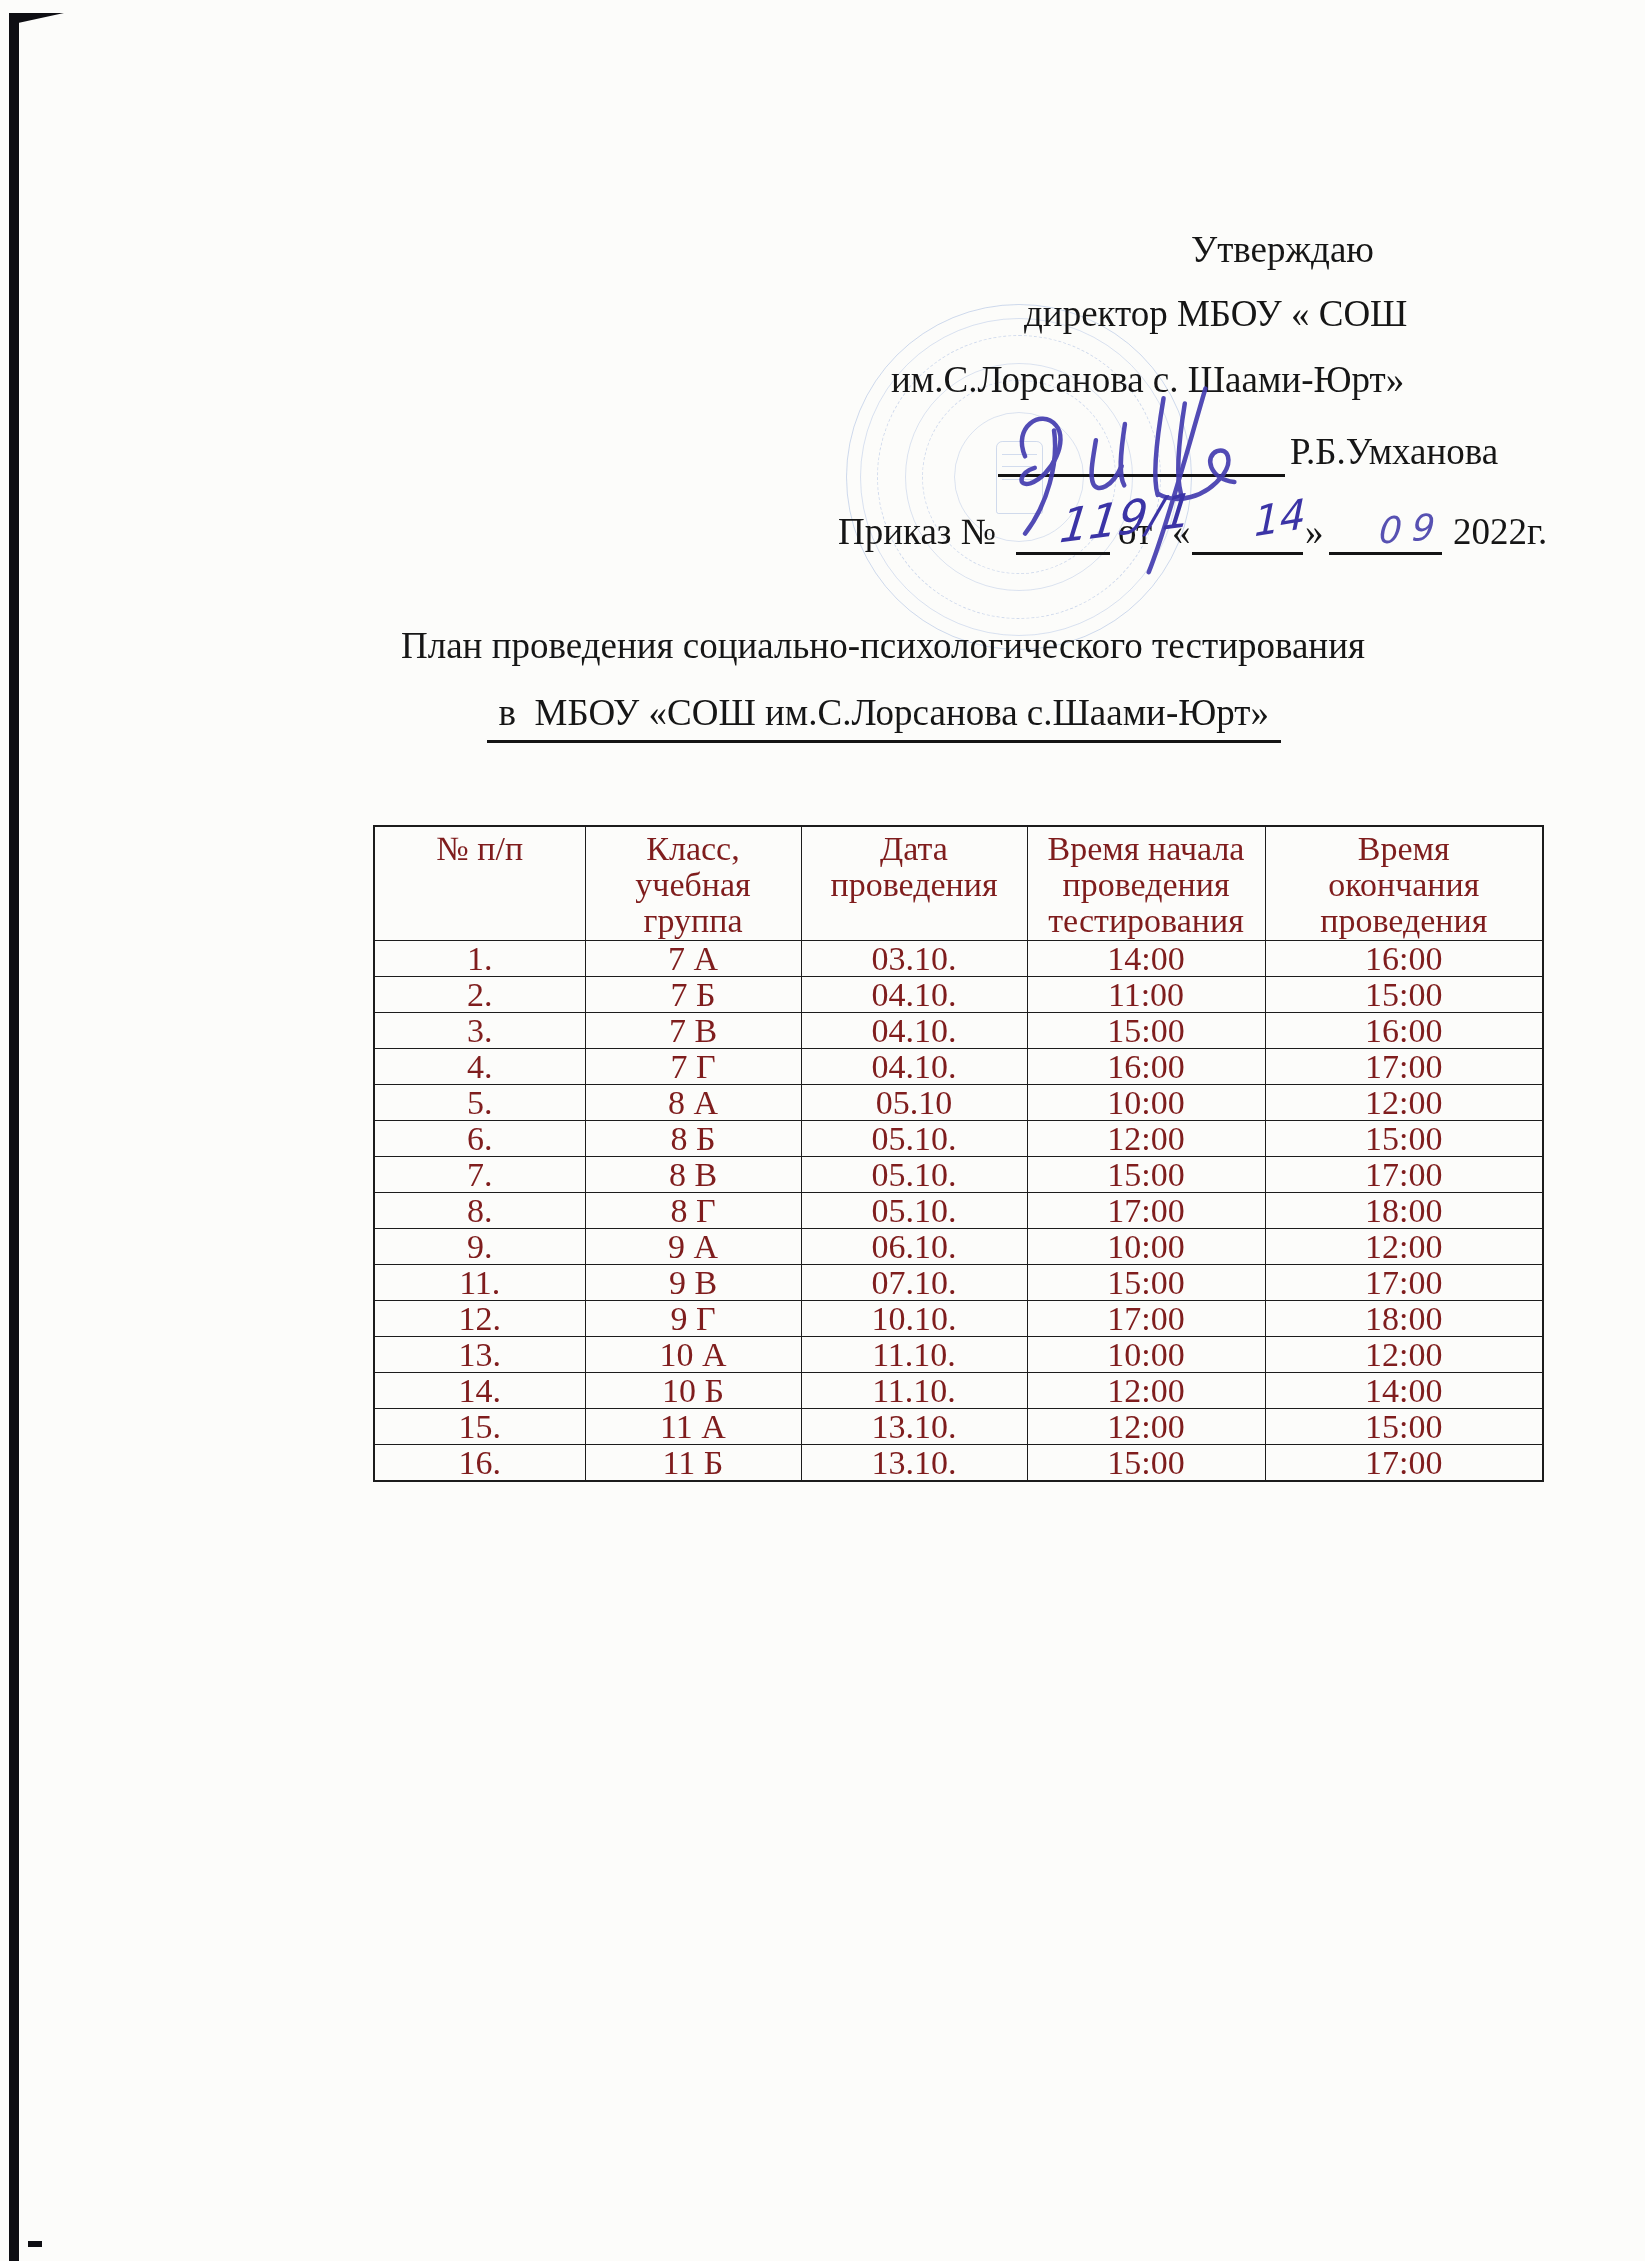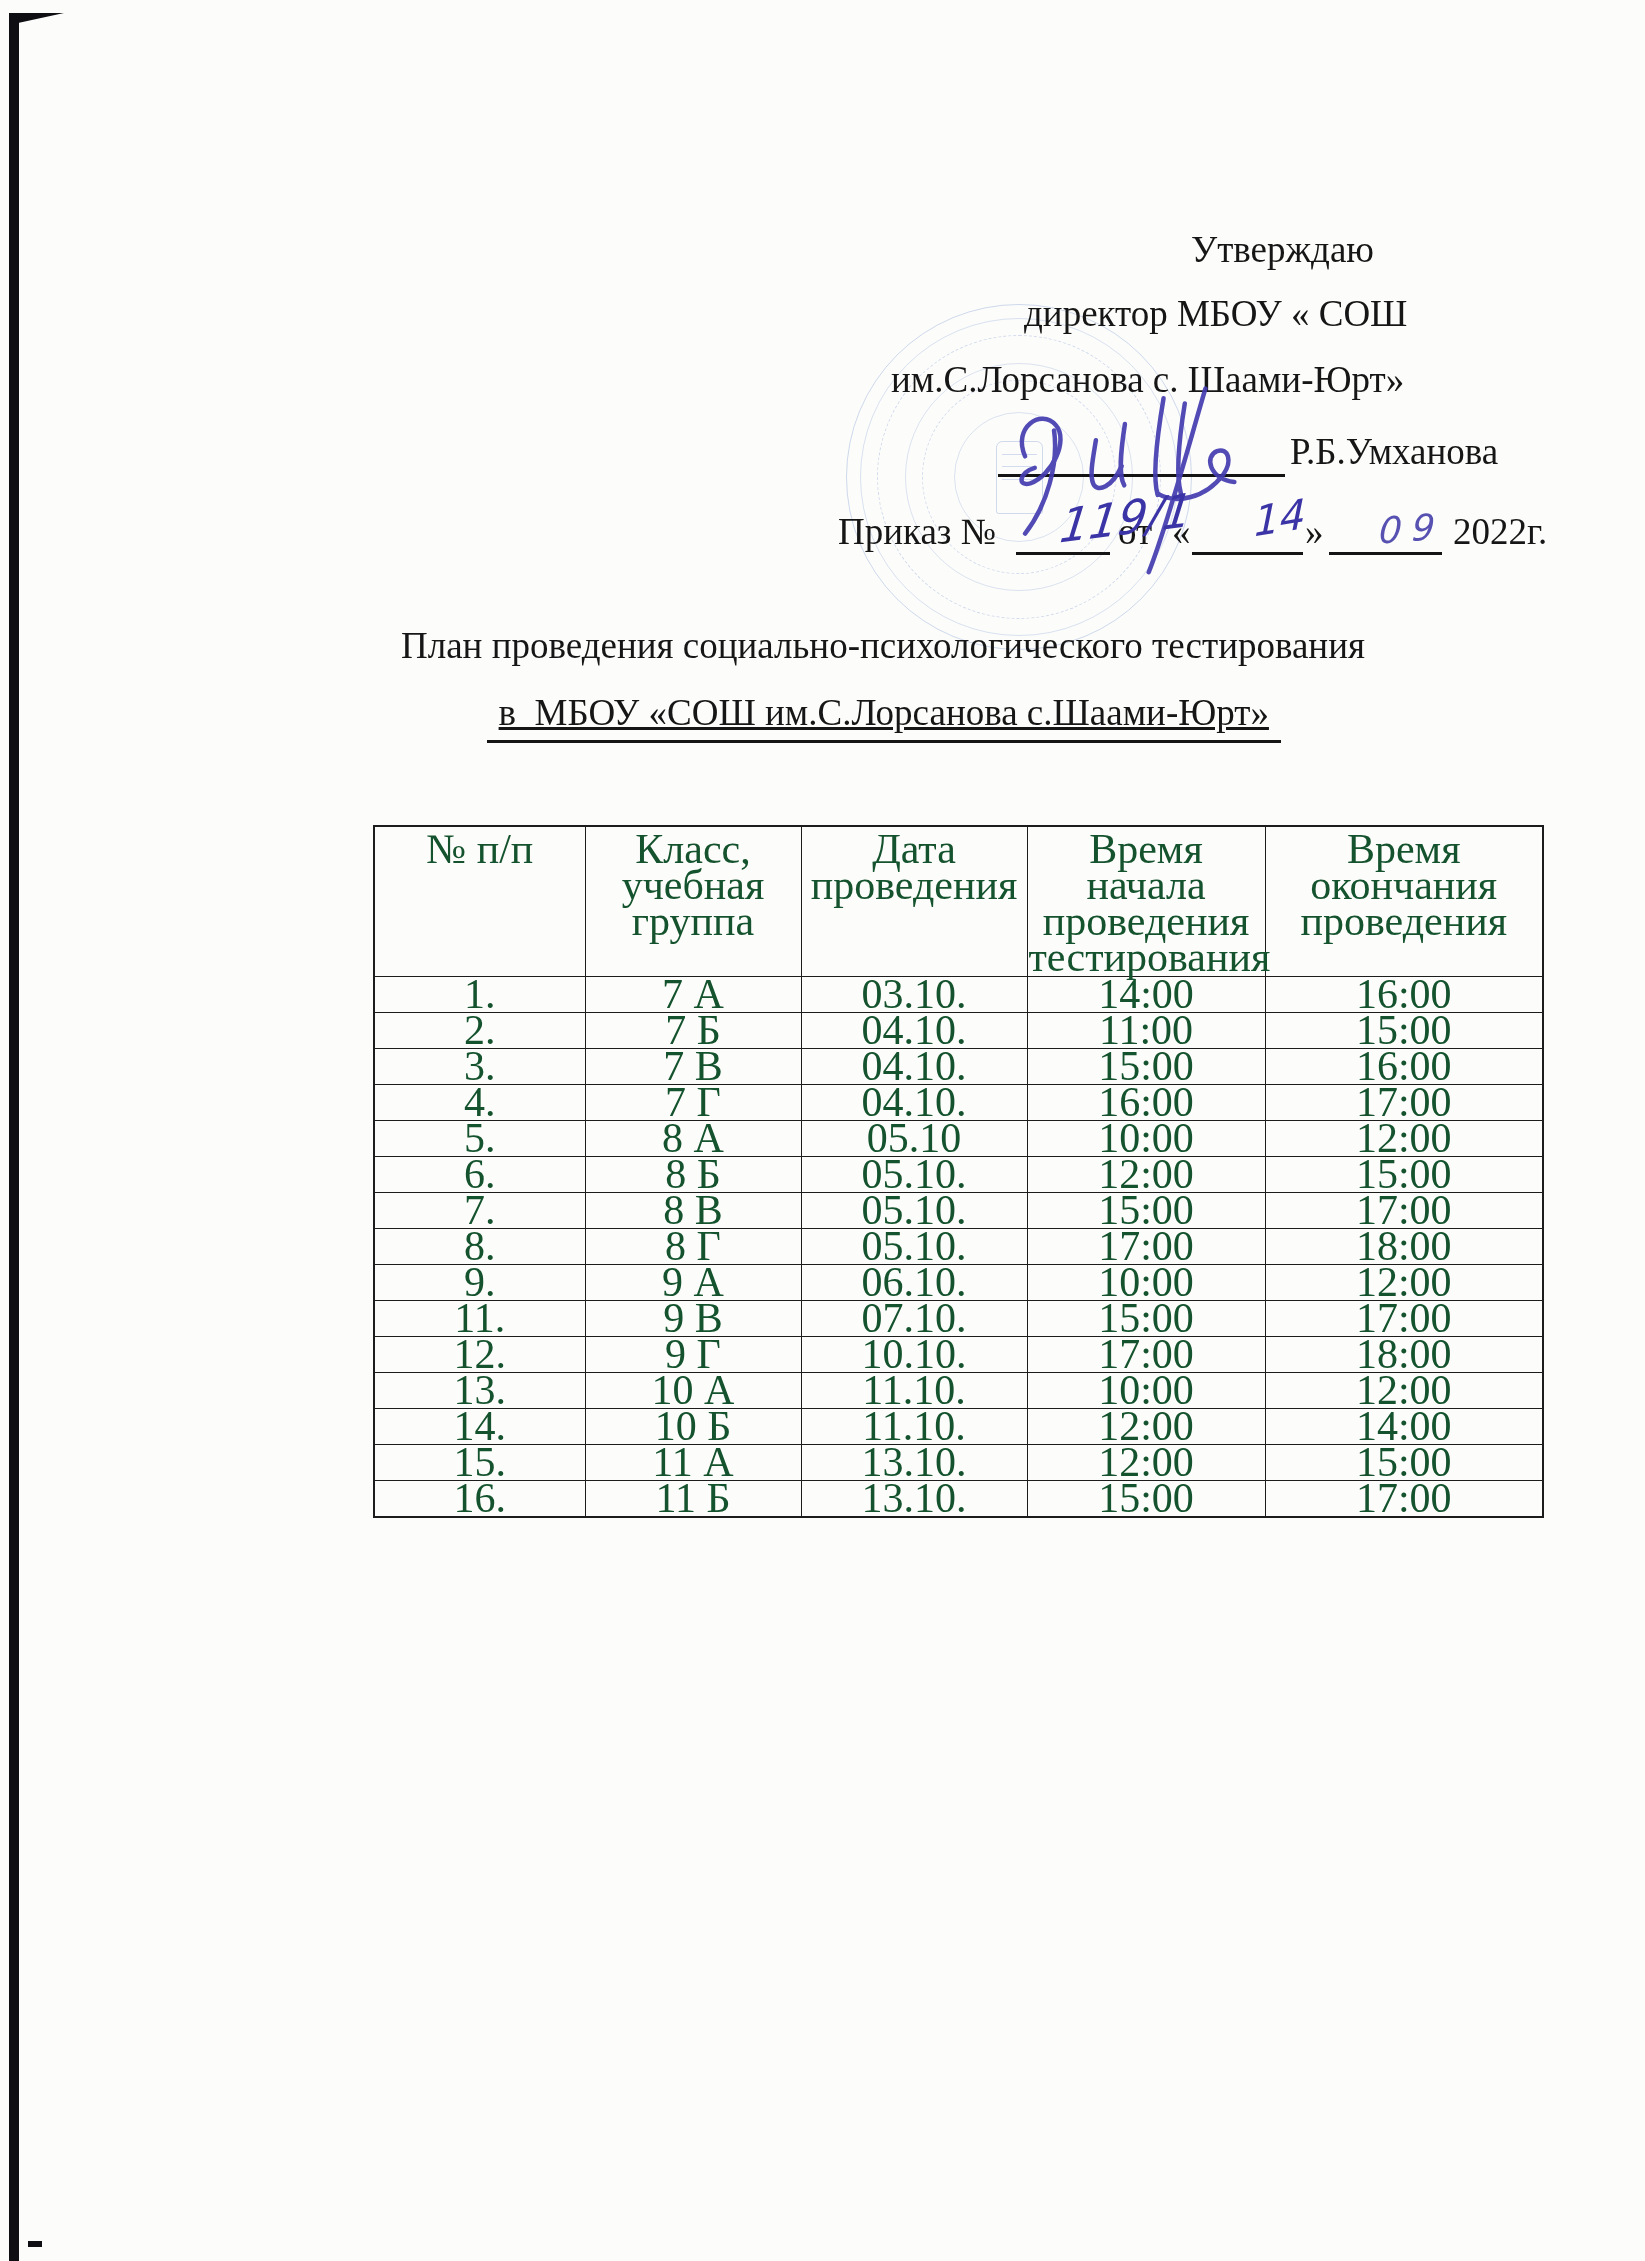--- a/index.html
+++ b/index.html
@@ -15,21 +15,21 @@
   .scan-wedge{position:absolute;left:18px;top:13px;width:0;height:0;
     border-top:10.3px solid #0e0e13;border-right:46px solid transparent;}
   .scan-dash{position:absolute;left:28px;top:2241px;width:14px;height:6.4px;background:#0e0e13;}
 
   
   .pline{position:absolute;font-size:37px;line-height:1.15;white-space:pre;z-index:2;}
   .blank{position:absolute;border-bottom:3.2px solid #141414;z-index:2;}
 
   
   .title-line{position:absolute;font-size:37px;white-space:pre;z-index:2;}
-  .underlined{border-bottom:3.2px solid #151515;padding:0 11.6px 6.4px 11.6px;text-decoration:underline;}
+  .underlined{border-bottom:3.2px solid #151515;padding:0 11.6px 6.4px 11.6px;}
 
   
   .stamp{position:absolute;left:846px;top:304px;width:348px;height:348px;z-index:1;opacity:.85;}
   .stamp .ring{position:absolute;border-radius:50%;}
   .ring.r1{left:0;top:0;width:344px;height:344px;border:1.9px solid rgba(122,152,210,.42);}
   .ring.r2{left:14px;top:14px;width:316px;height:316px;border:1.3px solid rgba(122,152,210,.32);}
   .ring.r3{left:31px;top:31px;width:282px;height:282px;border:1.9px dashed rgba(122,152,210,.40);}
   .ring.r4{left:59px;top:59px;width:226px;height:226px;border:1.3px solid rgba(122,152,210,.30);}
   .ring.r5{left:76px;top:76px;width:192px;height:192px;border:1.9px dashed rgba(122,152,210,.36);}
   .ring.r6{left:108px;top:108px;width:128px;height:128px;border:1.3px solid rgba(122,152,210,.30);}
@@ -37,21 +37,21 @@
     border:1.9px solid rgba(122,152,210,.40);border-radius:6.4px 6.4px 2.6px 2.6px;}
   .stamp .emblem i{display:block;height:0;border-top:1.3px solid rgba(122,152,210,.38);margin:11.6px 5.2px 0 5.2px;}
 
   
   .hand{position:absolute;color:#3b34a6;z-index:3;font-family:"DejaVu Sans",sans-serif;
     font-style:italic;white-space:pre;}
   #sig-svg{position:absolute;left:980px;top:379px;z-index:3;overflow:visible;}
 
   
   #schedule-table{position:absolute;left:373px;top:825px;width:1169px;z-index:2;
-    border-collapse:collapse;font-size:42px;color:#14532d;table-layout:fixed;}
+    border-collapse:collapse;font-size:34px;color:#7f1d1d;table-layout:fixed;}
   #schedule-table th,#schedule-table td{border:1.9px solid #1c1c1c;}
   #schedule-table{border:2.6px solid #1c1c1c;}
   #schedule-table th{font-weight:normal;text-align:center;vertical-align:top;
     line-height:36px;padding-top:3.9px;height:107px;white-space:pre-line;}
   #schedule-table td{text-align:center;height:35px;line-height:35px;padding:0;}
 </style>
 </head>
 <body>
 
 <div id="page">

